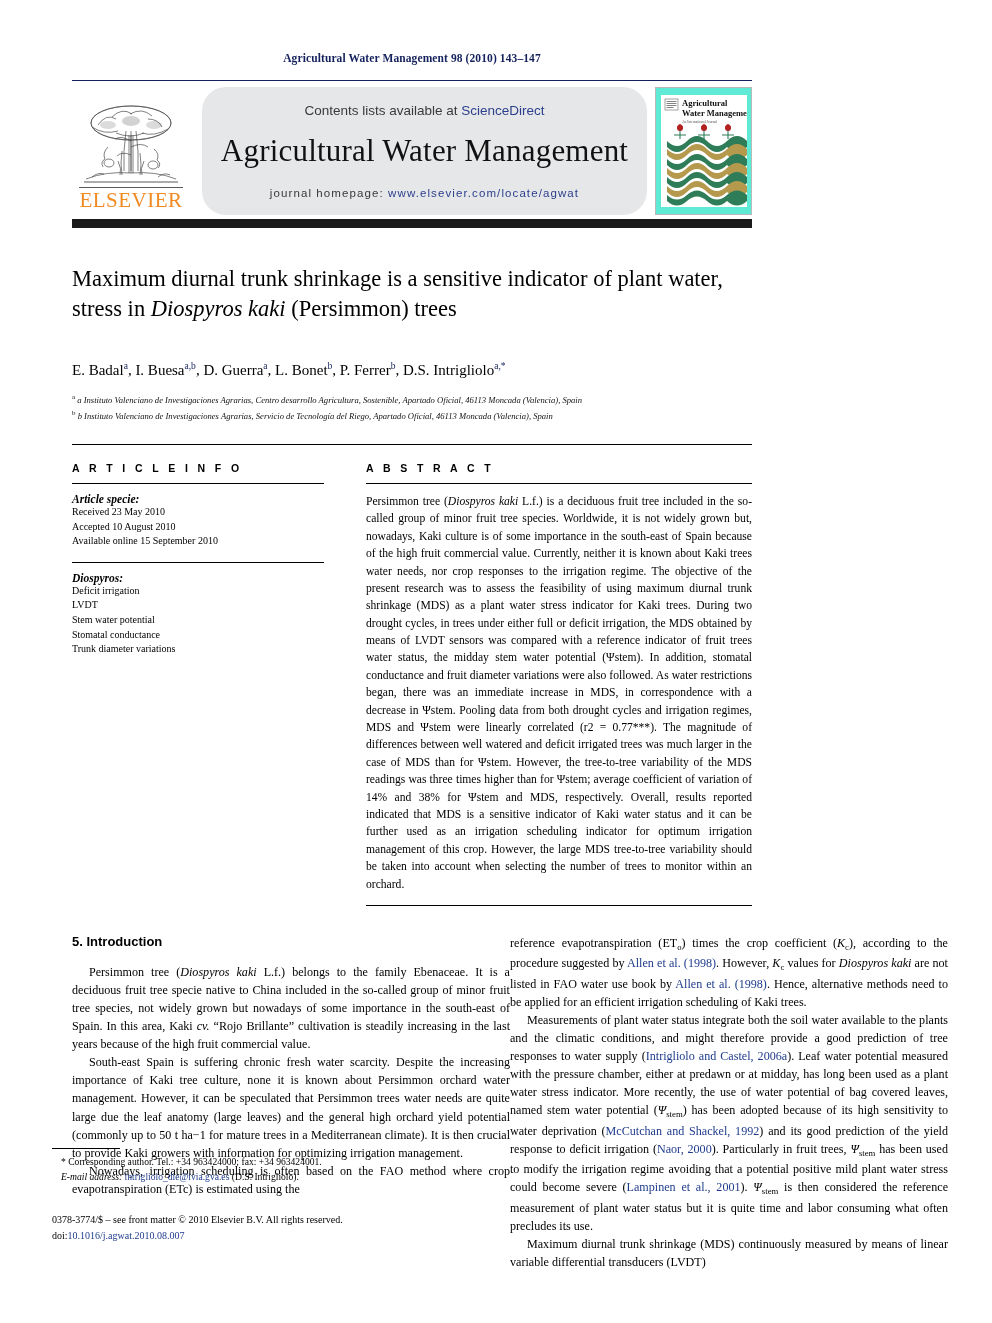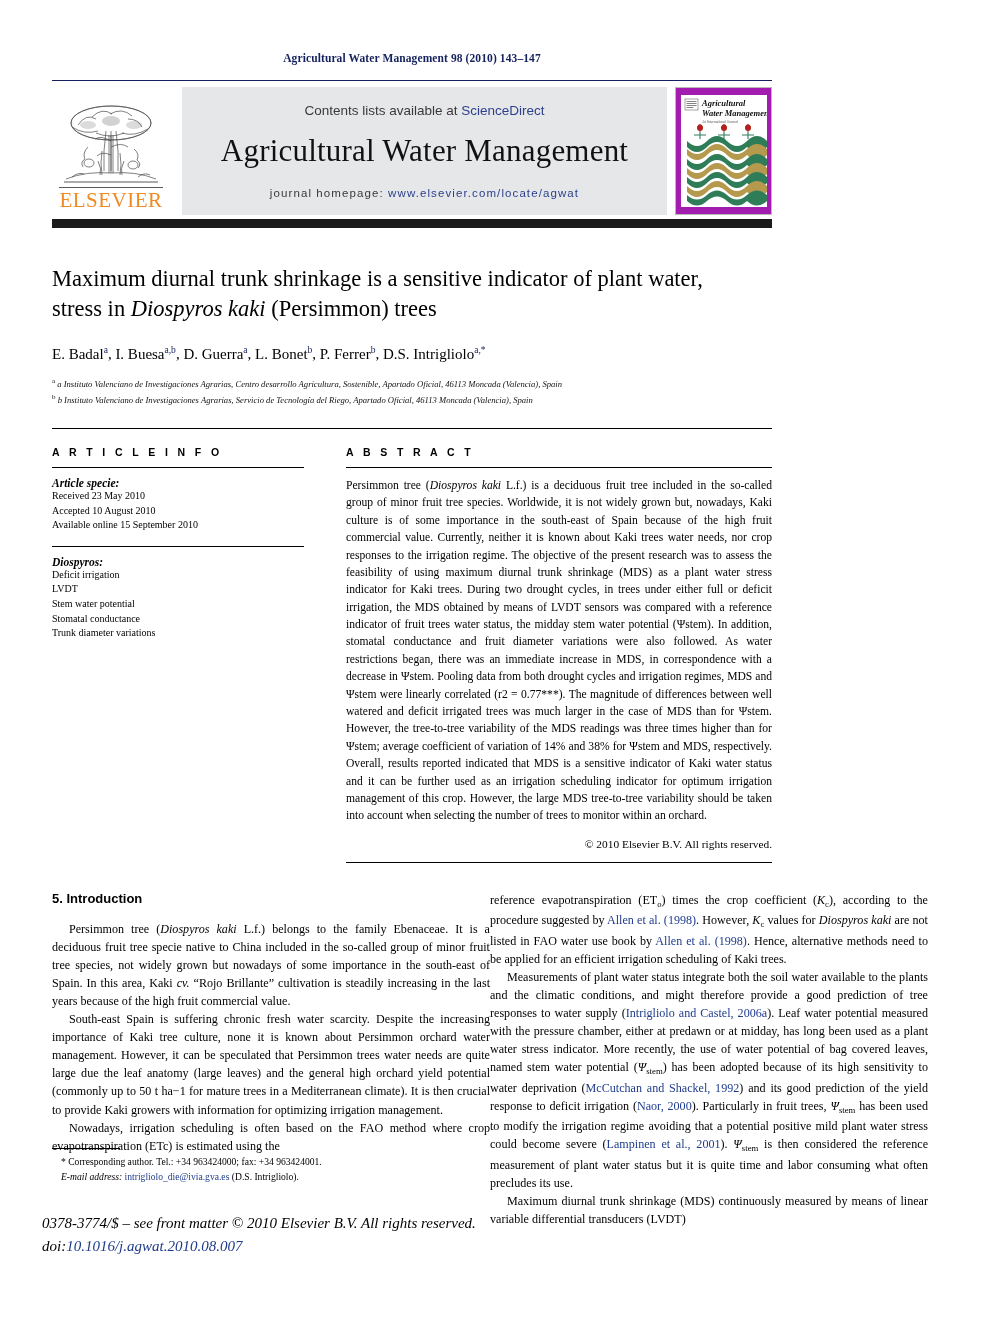--- a/index.html
+++ b/index.html
@@ -13,21 +13,21 @@
     font-family: "Liberation Serif", "DejaVu Serif", serif;
     color: #000000;
     position: relative;
     overflow: hidden;
   }
   .page {
     position: relative;
     width: 824px;
     height: 1323px;
     box-sizing: border-box;
-    padding: 0 52px;
+    padding: 0 72px;
   }
 
   
   .runhead {
     text-align: center;
     font-size: 11.5px;
     font-weight: bold;
     color: #14215c;
     padding-top: 52px;
     letter-spacing: 0.1px;
@@ -65,20 +65,21 @@
     line-height: 1.05;
   }
   .banner {
     flex: 1 1 auto;
     background: #e6e7e9;
     display: flex;
     flex-direction: column;
     align-items: center;
     justify-content: center;
     margin: 0 8px 0 12px;
+    border-radius: 24px;
   }
   .contents-line {
     font-family: "Liberation Sans", sans-serif;
     font-size: 13.5px;
     color: #3a3a3a;
     margin-top: 4px;
   }
   .contents-line a { color: #2b3f8c; text-decoration: none; }
   .journal-name {
     font-family: "Liberation Serif", serif;
@@ -92,44 +93,43 @@
     font-size: 11.5px;
     color: #3a3a3a;
     letter-spacing: 1.1px;
     margin-bottom: 4px;
   }
   .homepage-line .url { color: #2b3f8c; }
   .cover {
     width: 95px;
     flex: 0 0 95px;
     border: 1px solid #b9b9b9;
-    background: #a21caf;
+    background: #5eead4;
     display: flex;
     align-items: center;
     justify-content: center;
-    font-style: italic;
   }
   .cover svg { display: block; }
   .dark-bar {
     height: 9px;
     background: #1b1b1b;
     margin-top: 4px;
   }
 
   
   .title {
     font-size: 22.5px;
     line-height: 1.32;
     margin-top: 36px;
     font-family: "Liberation Serif", serif;
   }
   .title .ital { font-style: italic; }
   .authors {
     font-size: 15px;
-    margin-top: 22px;
+    margin-top: 38px;
     font-family: "Liberation Serif", serif;
   }
   .authors sup { font-size: 9.5px; color: #14215c; }
   .affil {
     font-size: 8.6px;
     font-style: italic;
     line-height: 1.62;
     margin-top: 13px;
     color: #111;
   }
@@ -223,26 +223,25 @@
   }
   .fn {
     font-size: 9.6px;
     line-height: 1.52;
     text-indent: 9px;
   }
   .fn .ital { font-style: italic; }
   .fn a { color: #1f3c8c; text-decoration: none; }
   .imprint {
     position: absolute;
-    left: 42px;
+    left: 52px;
     top: 1212px;
     width: 460px;
-    font-size: 15px;
+    font-size: 10px;
     line-height: 1.55;
-    font-style: italic;
   }
   .imprint .doi { color: #1f3c8c; }
   sub { font-size: 0.72em; }
   sup { font-size: 0.72em; }
 </style>
 </head>
 <body>
 
 <div class="page">
 
@@ -379,21 +378,20 @@
     </div>
 
     <div class="col-gap"></div>
 
     <div class="col-abs">
       <div class="sec-head">A B S T R A C T</div>
       <div class="sec-rule"></div>
       <div class="abstract-body">
         <span>Persimmon tree (</span><span class="ital">Diospyros kaki</span><span> L.f.) is a deciduous fruit tree included in the so-called group of minor fruit tree species. Worldwide, it is not widely grown but, nowadays, Kaki culture is of some importance in the south-east of Spain because of the high fruit commercial value. Currently, neither it is known about Kaki trees water needs, nor crop responses to the irrigation regime. The objective of the present research was to assess the feasibility of using maximum diurnal trunk shrinkage (MDS) as a plant water stress indicator for Kaki trees. During two drought cycles, in trees under either full or deficit irrigation, the MDS obtained by means of LVDT sensors was compared with a reference indicator of fruit trees water status, the midday stem water potential (Ψstem). In addition, stomatal conductance and fruit diameter variations were also followed. As water restrictions began, there was an immediate increase in MDS, in correspondence with a decrease in Ψstem. Pooling data from both drought cycles and irrigation regimes, MDS and Ψstem were linearly correlated (r2 = 0.77***). The magnitude of differences between well watered and deficit irrigated trees was much larger in the case of MDS than for Ψstem. However, the tree-to-tree variability of the MDS readings was three times higher than for Ψstem; average coefficient of variation of 14% and 38% for Ψstem and MDS, respectively. Overall, results reported indicated that MDS is a sensitive indicator of Kaki water status and it can be further used as an irrigation scheduling indicator for optimum irrigation management of this crop. However, the large MDS tree-to-tree variability should be taken into account when selecting the number of trees to monitor within an orchard.</span>
       </div>
-      <div class="copyline">© 2010 Elsevier B.V. All rights reserved.</div>
       <div class="hr-abs-bottom"></div>
     </div>
   </div>
 
   <div class="body-cols">
 
     <div class="bcol">
       <div class="h1">5.  Introduction</div>
       <p class="para">
         <span>Persimmon tree (</span><span class="ital">Diospyros kaki</span><span> L.f.) belongs to the family Ebenaceae. It is a deciduous fruit tree specie native to China included in the so-called group of minor fruit tree species, not widely grown but nowadays of some importance in the south-east of Spain. In this area, Kaki </span><span class="ital">cv.</span><span> “Rojo Brillante” cultivation is steadily increasing in the last years because of the high fruit commercial value.</span>

